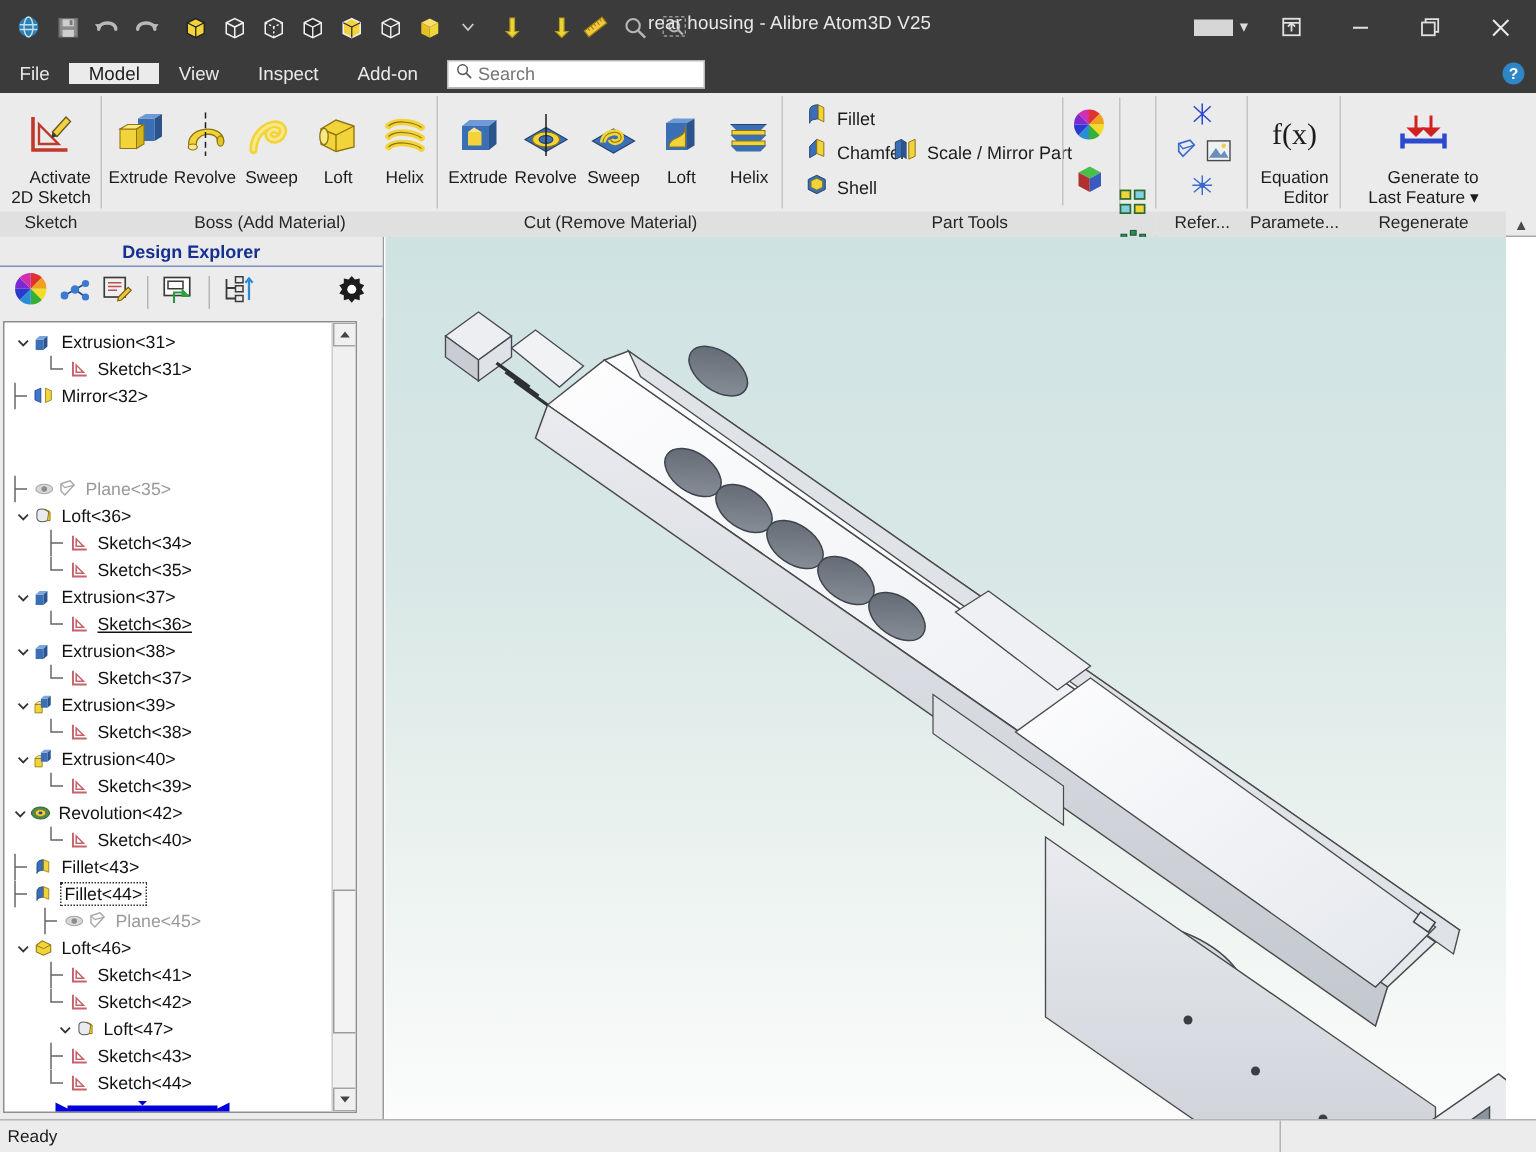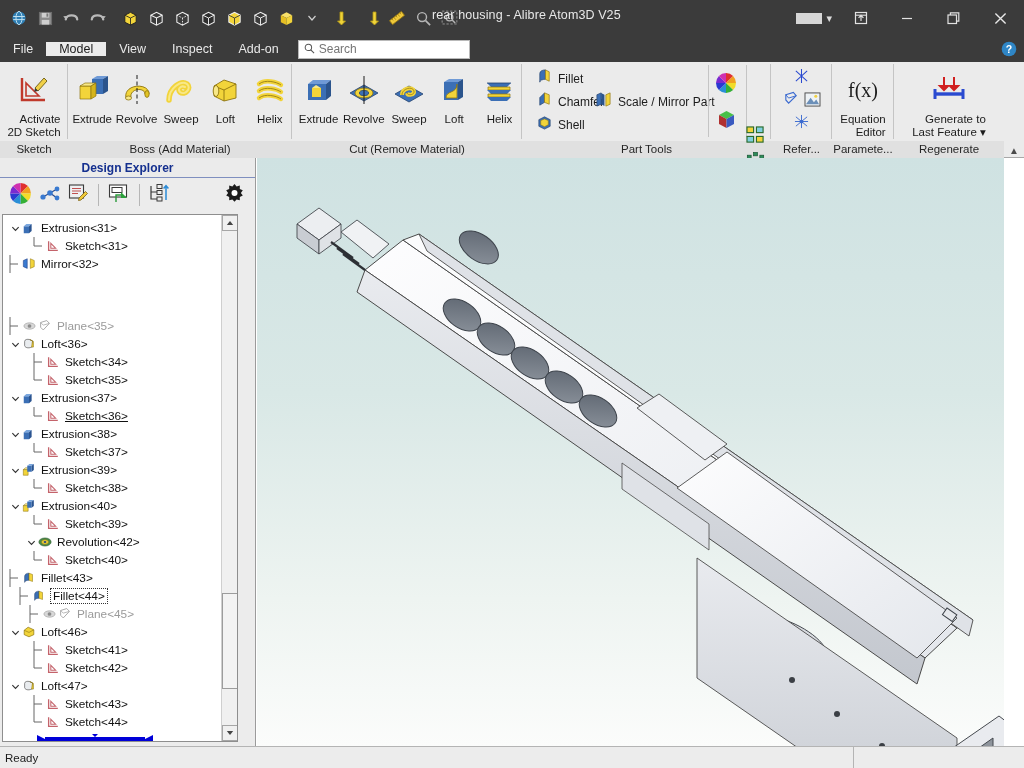--- a/index.html
+++ b/index.html
@@ -985,21 +985,21 @@
               </svg>
             </span>
             <span class="tw" style="width: 16px;">
               <svg width="14" height="14" viewBox="0 0 16 16">
                 <path d="M3 2.5 L3 13 L13.5 13" fill="none" stroke="#c4636b" stroke-width="1.5"></path>
                 <path d="M5.5 10.5 L5.5 5 L11 10.5 Z" fill="none" stroke="#c4636b" stroke-width="1.2"></path>
               </svg>
             </span>
             <span class="tlabel">Sketch&lt;39&gt;</span>
           </div>
-          <div class="trow" style="padding-left: 22px;">
+          <div class="trow" style="padding-left: 4px;">
             <span class="tw">
               <svg width="9" height="9" viewBox="0 0 10 10">
                 <path d="M1.5 3.5 L5 7 L8.5 3.5" fill="none" stroke="#333" stroke-width="1.3"></path>
               </svg>
             </span>
             <span class="tw" style="width: 16px;">
               <svg width="14" height="14" viewBox="0 0 16 16">
                 <ellipse cx="8" cy="8" rx="7" ry="4.6" fill="#4a8a4a" stroke="#2a5a2a" stroke-width="0.7"></ellipse>
                 <ellipse cx="8" cy="8" rx="4" ry="2.6" fill="#f2d43a" stroke="#8d7410" stroke-width="0.7"></ellipse>
                 <ellipse cx="8" cy="8" rx="1.6" ry="1.1" fill="#2a4a80"></ellipse>
@@ -1028,21 +1028,21 @@
               </svg>
             </span>
             <span class="tw" style="width: 16px;">
               <svg width="14" height="14" viewBox="0 0 16 16">
                 <path d="M3 13 L3 6 C3 3.5, 5.5 2.5, 8 2.5 L8 10.5 C5.5 10.5, 3 11.5, 3 13 Z" fill="#3b6fb5" stroke="#24436f" stroke-width="0.6"></path>
                 <path d="M8 2.5 L12 4 L12 12 L8 10.5 Z" fill="#f2d43a" stroke="#8d7410" stroke-width="0.6"></path>
               </svg>
             </span>
             <span class="tlabel">Fillet&lt;43&gt;</span>
           </div>
-          <div class="trow focus" style="padding-left: 16px;">
+          <div class="trow focus" style="padding-left: 6px;">
             <span class="tw">
               <svg width="12" height="18" viewBox="0 0 12 18">
                 <path d="M1 0 L1 18 M1 9 L9 9" stroke="#666" stroke-width="1"></path>
               </svg>
             </span>
             <span class="tw" style="width: 16px;">
               <svg width="14" height="14" viewBox="0 0 16 16">
                 <path d="M3 13 L3 6 C3 3.5, 5.5 2.5, 8 2.5 L8 10.5 C5.5 10.5, 3 11.5, 3 13 Z" fill="#3b6fb5" stroke="#24436f" stroke-width="0.6"></path>
                 <path d="M8 2.5 L12 4 L12 12 L8 10.5 Z" fill="#f2d43a" stroke="#8d7410" stroke-width="0.6"></path>
               </svg>
@@ -1104,21 +1104,21 @@
               </svg>
             </span>
             <span class="tw" style="width: 16px;">
               <svg width="14" height="14" viewBox="0 0 16 16">
                 <path d="M3 2.5 L3 13 L13.5 13" fill="none" stroke="#c4636b" stroke-width="1.5"></path>
                 <path d="M5.5 10.5 L5.5 5 L11 10.5 Z" fill="none" stroke="#c4636b" stroke-width="1.2"></path>
               </svg>
             </span>
             <span class="tlabel">Sketch&lt;42&gt;</span>
           </div>
-          <div class="trow" style="padding-left: 6px;">
+          <div class="trow" style="padding-left: 6px; margin-left: 28px;">
             <span class="tw">
               <svg width="9" height="9" viewBox="0 0 10 10">
                 <path d="M1.5 3.5 L5 7 L8.5 3.5" fill="none" stroke="#333" stroke-width="1.3"></path>
               </svg>
             </span>
             <span class="tw" style="width: 16px;">
               <svg width="14" height="14" viewBox="0 0 16 16">
                 <path d="M3 10 L3 5 C3 3, 6 2, 9 3 L12 4.5 L12 11 C9 13, 4 13, 3 10 Z" fill="#e9ecef" stroke="#5a5a5a" stroke-width="0.8"></path>
                 <path d="M9 3 L13 5 L13 11.5 L11 11.5 L12 4.5 Z" fill="#f2d43a" stroke="#8d7410" stroke-width="0.7"></path>
               </svg>

